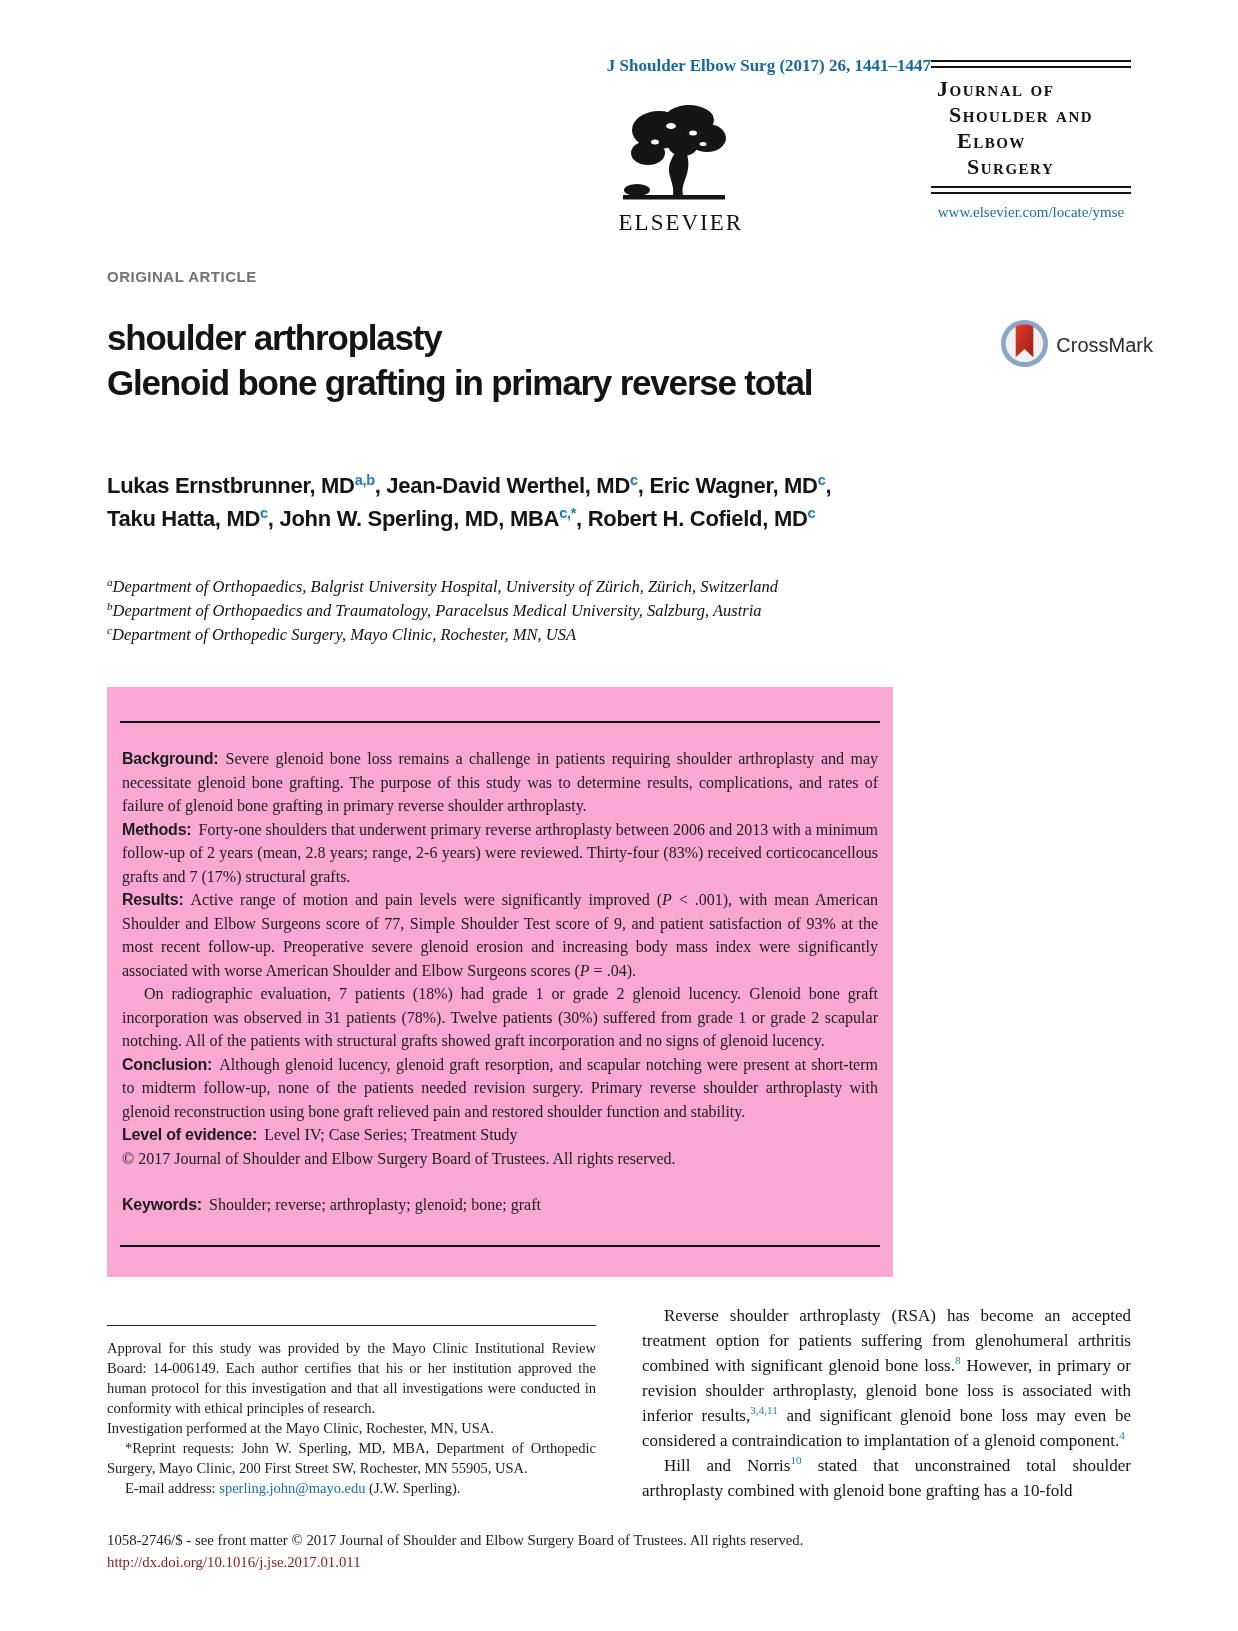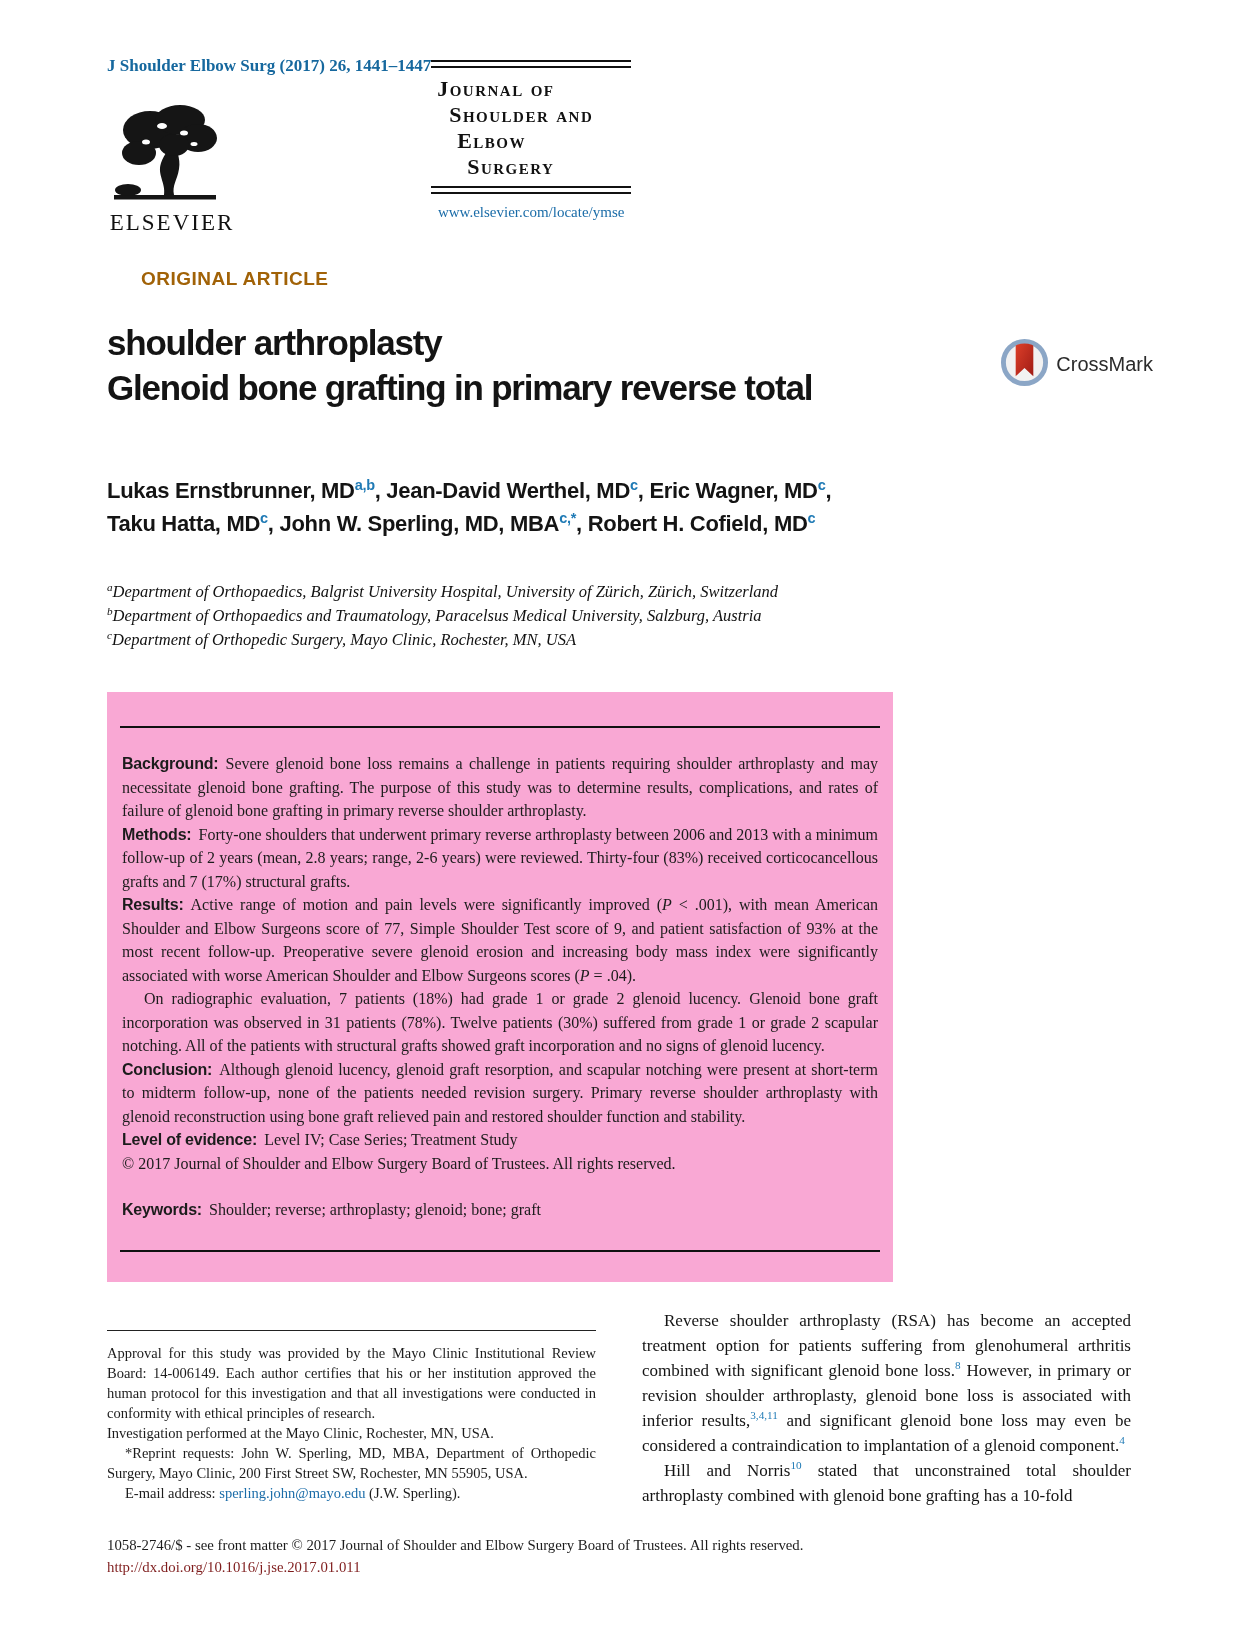--- a/index.html
+++ b/index.html
@@ -4,41 +4,41 @@
 <style>
   * { margin:0; padding:0; box-sizing:border-box; }
   html,body { background:#ffffff; }
   body {
     width:1238px; height:1631px; position:relative; overflow:hidden;
     font-family:"Liberation Serif", serif; color:#1a1a1a;
   }
   .page { width:1024px; margin:0 auto; padding-top:56px; position:relative; }
 
   
-  .header-row { display:flex; justify-content:flex-start; align-items:flex-start; }
+  .header-row { display:flex; justify-content:flex-end; align-items:flex-start; }
   .citation { font-family:"Liberation Serif",serif; font-weight:bold; font-size:17px; color:#16689e; }
-  .logo-block { margin-top:24px; width:130px; text-align:center; }
+  .logo-block { margin-top:24px; width:130px; text-align:center;margin-left:9px; }
   .elsevier-word { font-family:"Liberation Serif",serif; font-size:23px; letter-spacing:2px; color:#111; margin-top:2px; }
   .masthead { width:200px; margin-top:4px; }
   .mast-rule { height:8px; border-top:2.5px solid #111; border-bottom:2.5px solid #111; }
   .mast-lines { padding:8px 2px 6px 6px; }
   .mast-line { font-family:"Liberation Serif",serif; font-weight:bold; font-variant:small-caps;
                font-size:22px; line-height:26px; letter-spacing:1.5px; color:#111; }
   .mast-line:nth-child(2){ padding-left:12px; }
   .mast-line:nth-child(3){ padding-left:20px; }
   .mast-line:nth-child(4){ padding-left:30px; }
   .mast-url { margin-top:10px; text-align:center; font-size:15px; color:#1a6ca8; }
 
   
   .section-label { margin-top:32px; font-family:"Liberation Sans",sans-serif; font-weight:bold;
-                   font-size:19px; letter-spacing:0.5px; color:#a16207;margin-left:34px; }
+                   font-size:15px; letter-spacing:0.5px; color:#737373; }
   .title-wrap { position:relative; margin-top:30px; }
   .title { font-family:"Liberation Sans",sans-serif; font-weight:bold; font-size:35px;
            line-height:45px; letter-spacing:-1.2px; color:#141414; max-width:900px; }
-  .crossmark { position:absolute; right:-22px; top:18px; display:flex; align-items:center; gap:7px; cursor:pointer; }
+  .crossmark { position:absolute; right:-22px; top:4px; display:flex; align-items:center; gap:7px; cursor:pointer; }
   .crossmark-text { font-family:"Liberation Sans",sans-serif; font-size:20px; color:#2b2b2b; }
 
   .authors { margin-top:64px; font-family:"Liberation Sans",sans-serif; font-weight:bold;
              font-size:22px; line-height:33px; letter-spacing:-0.3px; color:#141414; }
   .affiliations { margin-top:40px; font-style:italic; font-size:16.5px; line-height:24px; color:#111; }
   .affiliations sup { font-size:68%; line-height:0; }
 
   
   .abstract-box { margin-top:40px; width:786px; background:#f9a8d4; padding:34px 13px 30px 13px; }
   .box-rule { border-top:2px solid #111; height:0; }

